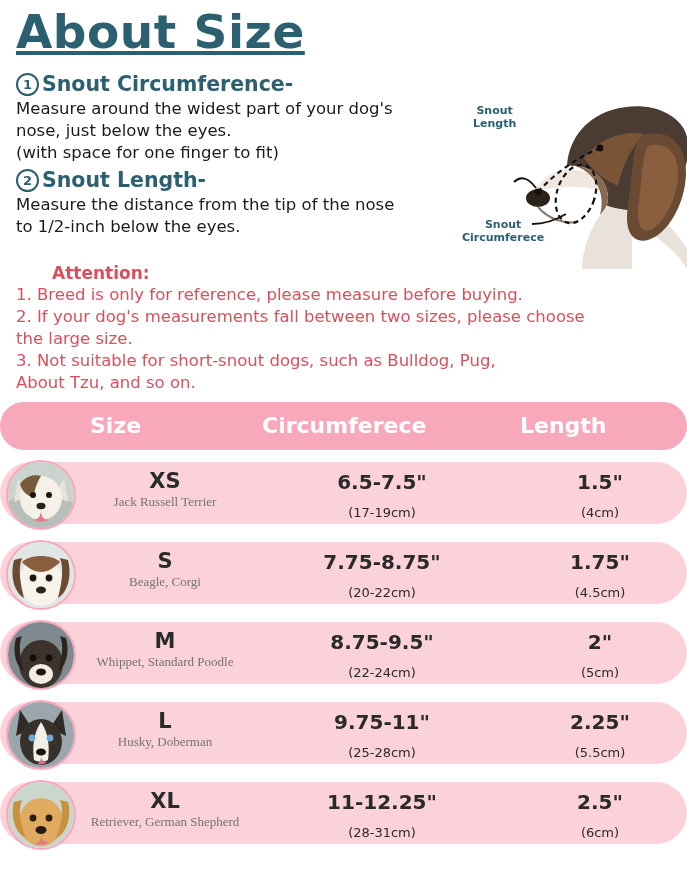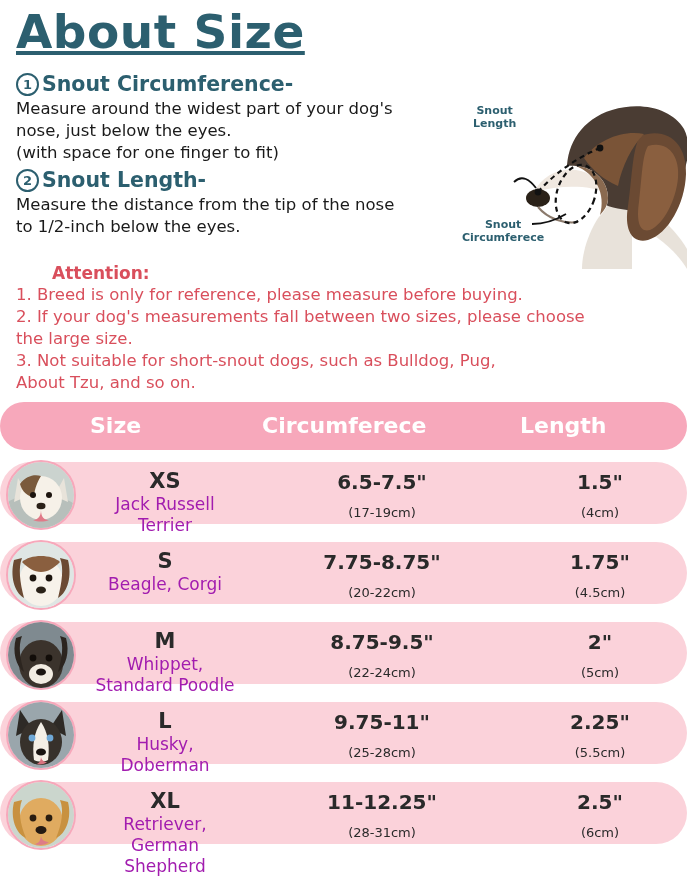--- a/index.html
+++ b/index.html
@@ -164,24 +164,25 @@
   .c-len { left: 520px; width: 160px; top: 14px; }
 
   .big {
     font-size: 21px;
     font-weight: bold;
     color: #2a2a2a;
     line-height: 1.08;
     text-align: center;
   }
   .breed {
-    font-size: 17px;
-    color: #a21caf;
+    font-size: 13px;
+    color: #737373;
     line-height: 1.25;
     margin-top: 1px;
+    font-family: Liberation Serif, serif;
   }
   .metric {
     font-size: 13px;
     color: #2a2a2a;
     line-height: 1.3;
     margin-top: 11px;
   }
   .inch {
     font-size: 20px;
     font-weight: bold;

